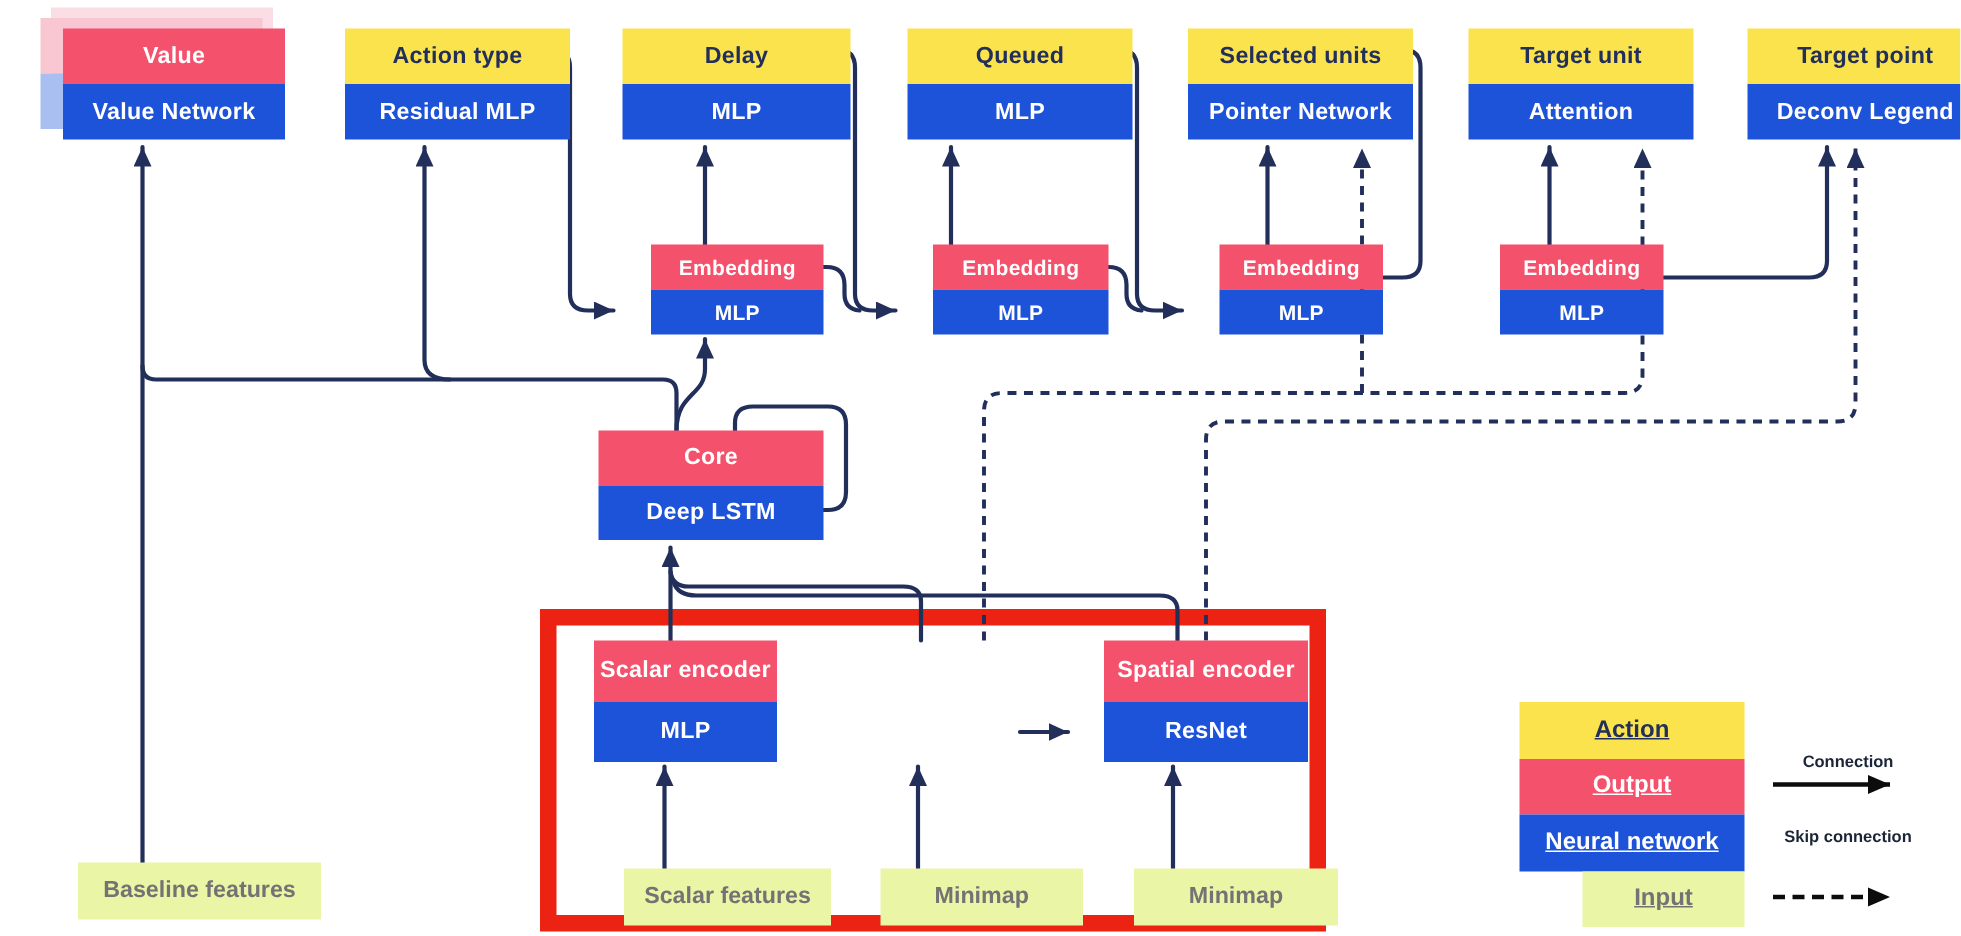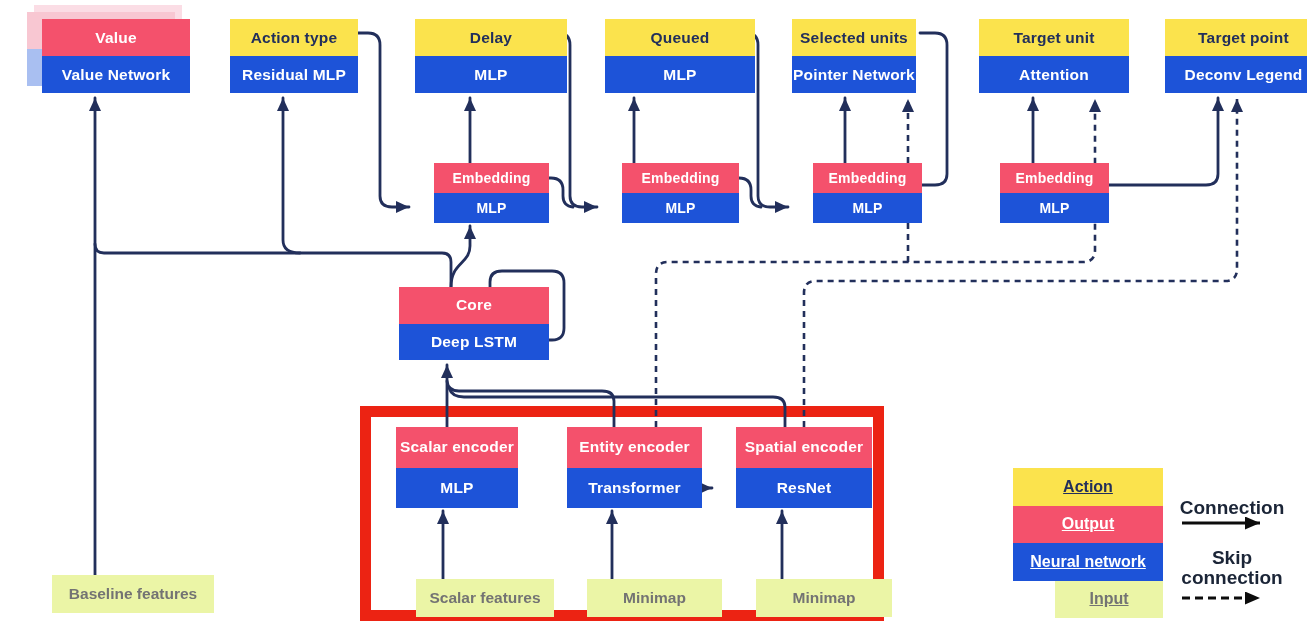--- a/index.html
+++ b/index.html
@@ -17,21 +17,21 @@
        display:flex;align-items:center;justify-content:center;font-weight:700;font-size:15.5px;margin-left:42px;}
   .emb .out,.emb .net{font-size:14px;}
   .shadow{position:absolute;z-index:1;display:flex;flex-direction:column;}
   .shadow .p{flex:1;}
   .sh1 .p1{background:#f8c7d2;} .sh1 .p2{background:#a9bff1;}
   .sh2 .p1{background:#fbdde5;} .sh2 .p2{background:#cdd9f7;}
   .legend-title{position:absolute;z-index:4;color:#222f5b;font-size:21px;font-weight:700;
                 text-align:center;}
   .legend-stack{position:absolute;z-index:4;display:flex;flex-direction:column;}
   .lrow{display:flex;align-items:center;justify-content:center;font-weight:700;font-size:16px;text-decoration:underline;}
-  .legend-label{position:absolute;z-index:4;color:#1b2537;font-weight:700;font-size:19px;
+  .legend-label{position:absolute;z-index:4;color:#1b2537;font-weight:700;font-size:11px;
                 text-align:center;line-height:20px;}
 </style>
 </head>
 <body>
 
 <div id="stage">
 
   <div class="redbox" style="left:360px;top:406px;width:502px;height:193px;"></div>
 
   <div class="shadow sh2" style="left:34px;top:5px;width:148px;height:74px;">
@@ -101,33 +101,33 @@
       <path d="M1182,523 L1260,523" marker-end="url(#ahk)"></path>
       <path d="M1182,598 L1260,598" stroke-dasharray="8 5" marker-end="url(#ahk)"></path>
     </g>
   </svg>
 
   <div class="block" style="left:20px;top:19px;width:148px;height:74px;">
     <div class="half out">Value</div>
     <div class="half net">Value Network</div>
   </div>
 
-  <div class="block" style="left:208px;top:19px;width:128px;height:74px;">
+  <div class="block" style="left:208px;top:19px;width:150px;height:74px;">
     <div class="half act">Action type</div>
     <div class="half net">Residual MLP</div>
   </div>
   <div class="block" style="left:393px;top:19px;width:152px;height:74px;">
     <div class="half act">Delay</div>
     <div class="half net">MLP</div>
   </div>
   <div class="block" style="left:583px;top:19px;width:150px;height:74px;">
     <div class="half act">Queued</div>
     <div class="half net">MLP</div>
   </div>
-  <div class="block" style="left:770px;top:19px;width:124px;height:74px;">
+  <div class="block" style="left:770px;top:19px;width:150px;height:74px;">
     <div class="half act">Selected units</div>
     <div class="half net">Pointer Network</div>
   </div>
   <div class="block" style="left:957px;top:19px;width:150px;height:74px;">
     <div class="half act">Target unit</div>
     <div class="half net">Attention</div>
   </div>
   <div class="block" style="left:1143px;top:19px;width:157px;height:74px;">
     <div class="half act">Target point</div>
     <div class="half net">Deconv Legend</div>
@@ -152,24 +152,20 @@
 
   <div class="block" style="left:377px;top:287px;width:150px;height:73px;">
     <div class="half out">Core</div>
     <div class="half net">Deep LSTM</div>
   </div>
 
   <div class="block" style="left:374px;top:427px;width:122px;height:81px;">
     <div class="half out">Scalar encoder</div>
     <div class="half net">MLP</div>
   </div>
-  <div class="block" style="left:545px;top:427px;width:135px;height:81px;">
-    <div class="half out">Entity encoder</div>
-    <div class="half net">Transformer</div>
-  </div>
   <div class="block" style="left:714px;top:427px;width:136px;height:81px;">
     <div class="half out">Spatial encoder</div>
     <div class="half net">ResNet</div>
   </div>
 
   <div class="inp" style="left:10px;top:575px;width:162px;height:38px;">Baseline features</div>
   <div class="inp" style="left:374px;top:579px;width:138px;height:38px;">Scalar features</div>
   <div class="inp" style="left:545px;top:579px;width:135px;height:38px;">Minimap</div>
   <div class="inp" style="left:714px;top:579px;width:136px;height:38px;">Minimap</div>
 

